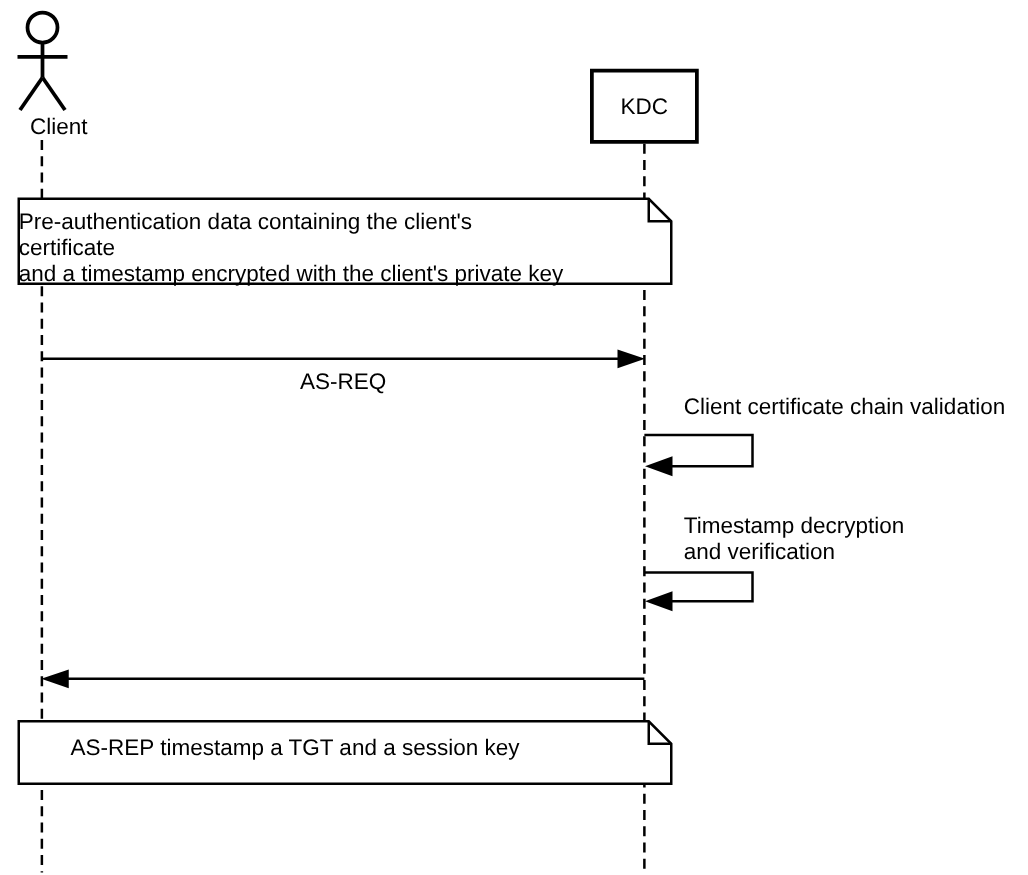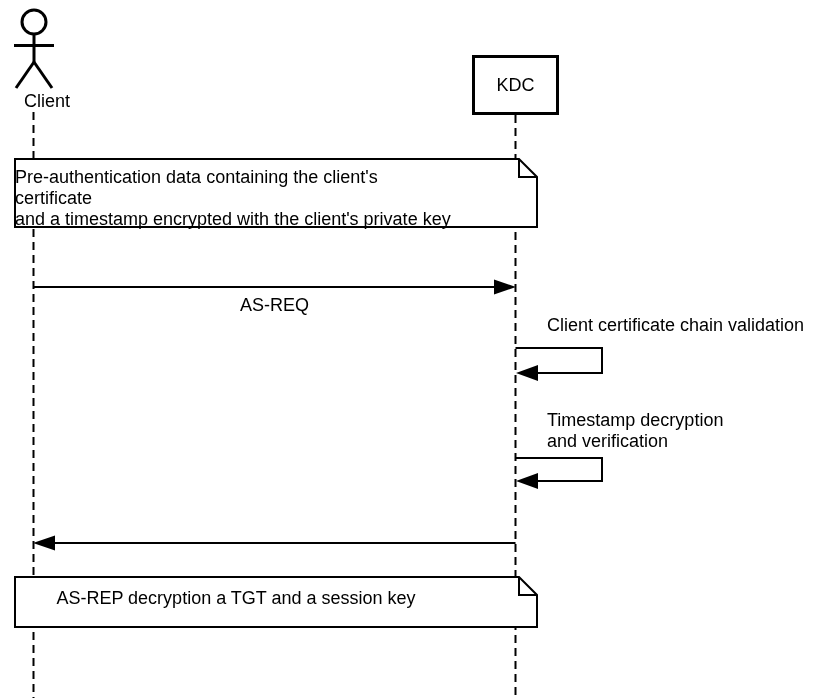--- a/index.html
+++ b/index.html
@@ -132,15 +132,15 @@
   </svg>
 
   <div class="label lbl-client">Client</div>
   <div class="label lbl-kdc">KDC</div>
   <div class="label lbl-note-preauth">Pre-authentication data containing the client's certificate
 and a timestamp encrypted with the client's private key</div>
   <div class="label lbl-asreq">AS-REQ</div>
   <div class="label lbl-loop1">Client certificate chain validation</div>
   <div class="label lbl-loop2">Timestamp decryption
 and verification</div>
-  <div class="label lbl-note-asrep">AS-REP decryption a TGT and a session key</div>
+  <div class="label lbl-note-asrep">AS-REP timestamp a TGT and a session key</div>
 
 </div>
 
 </body></html>

